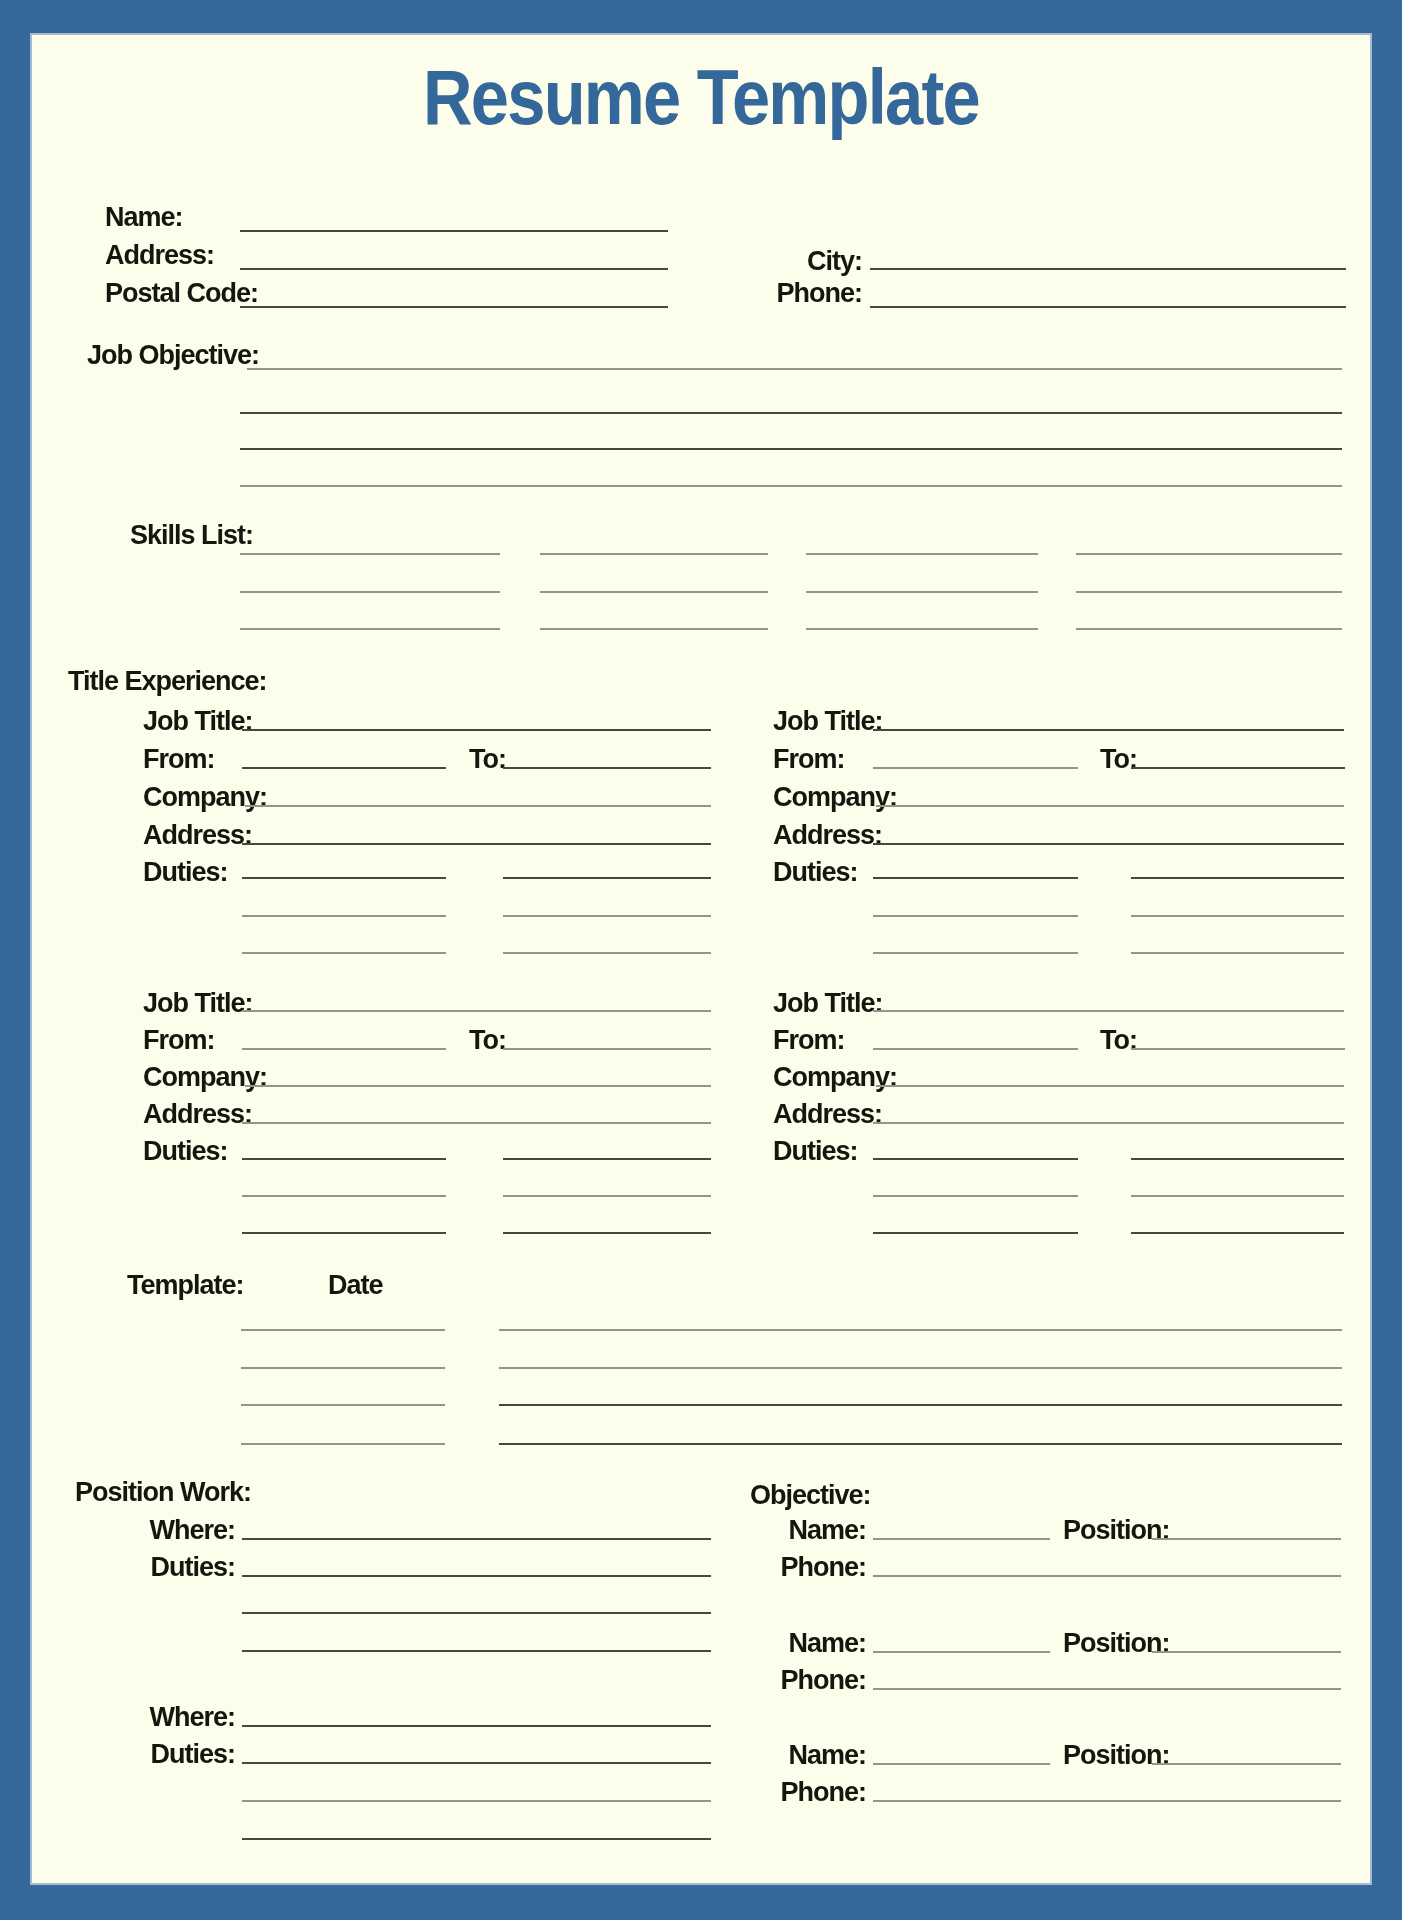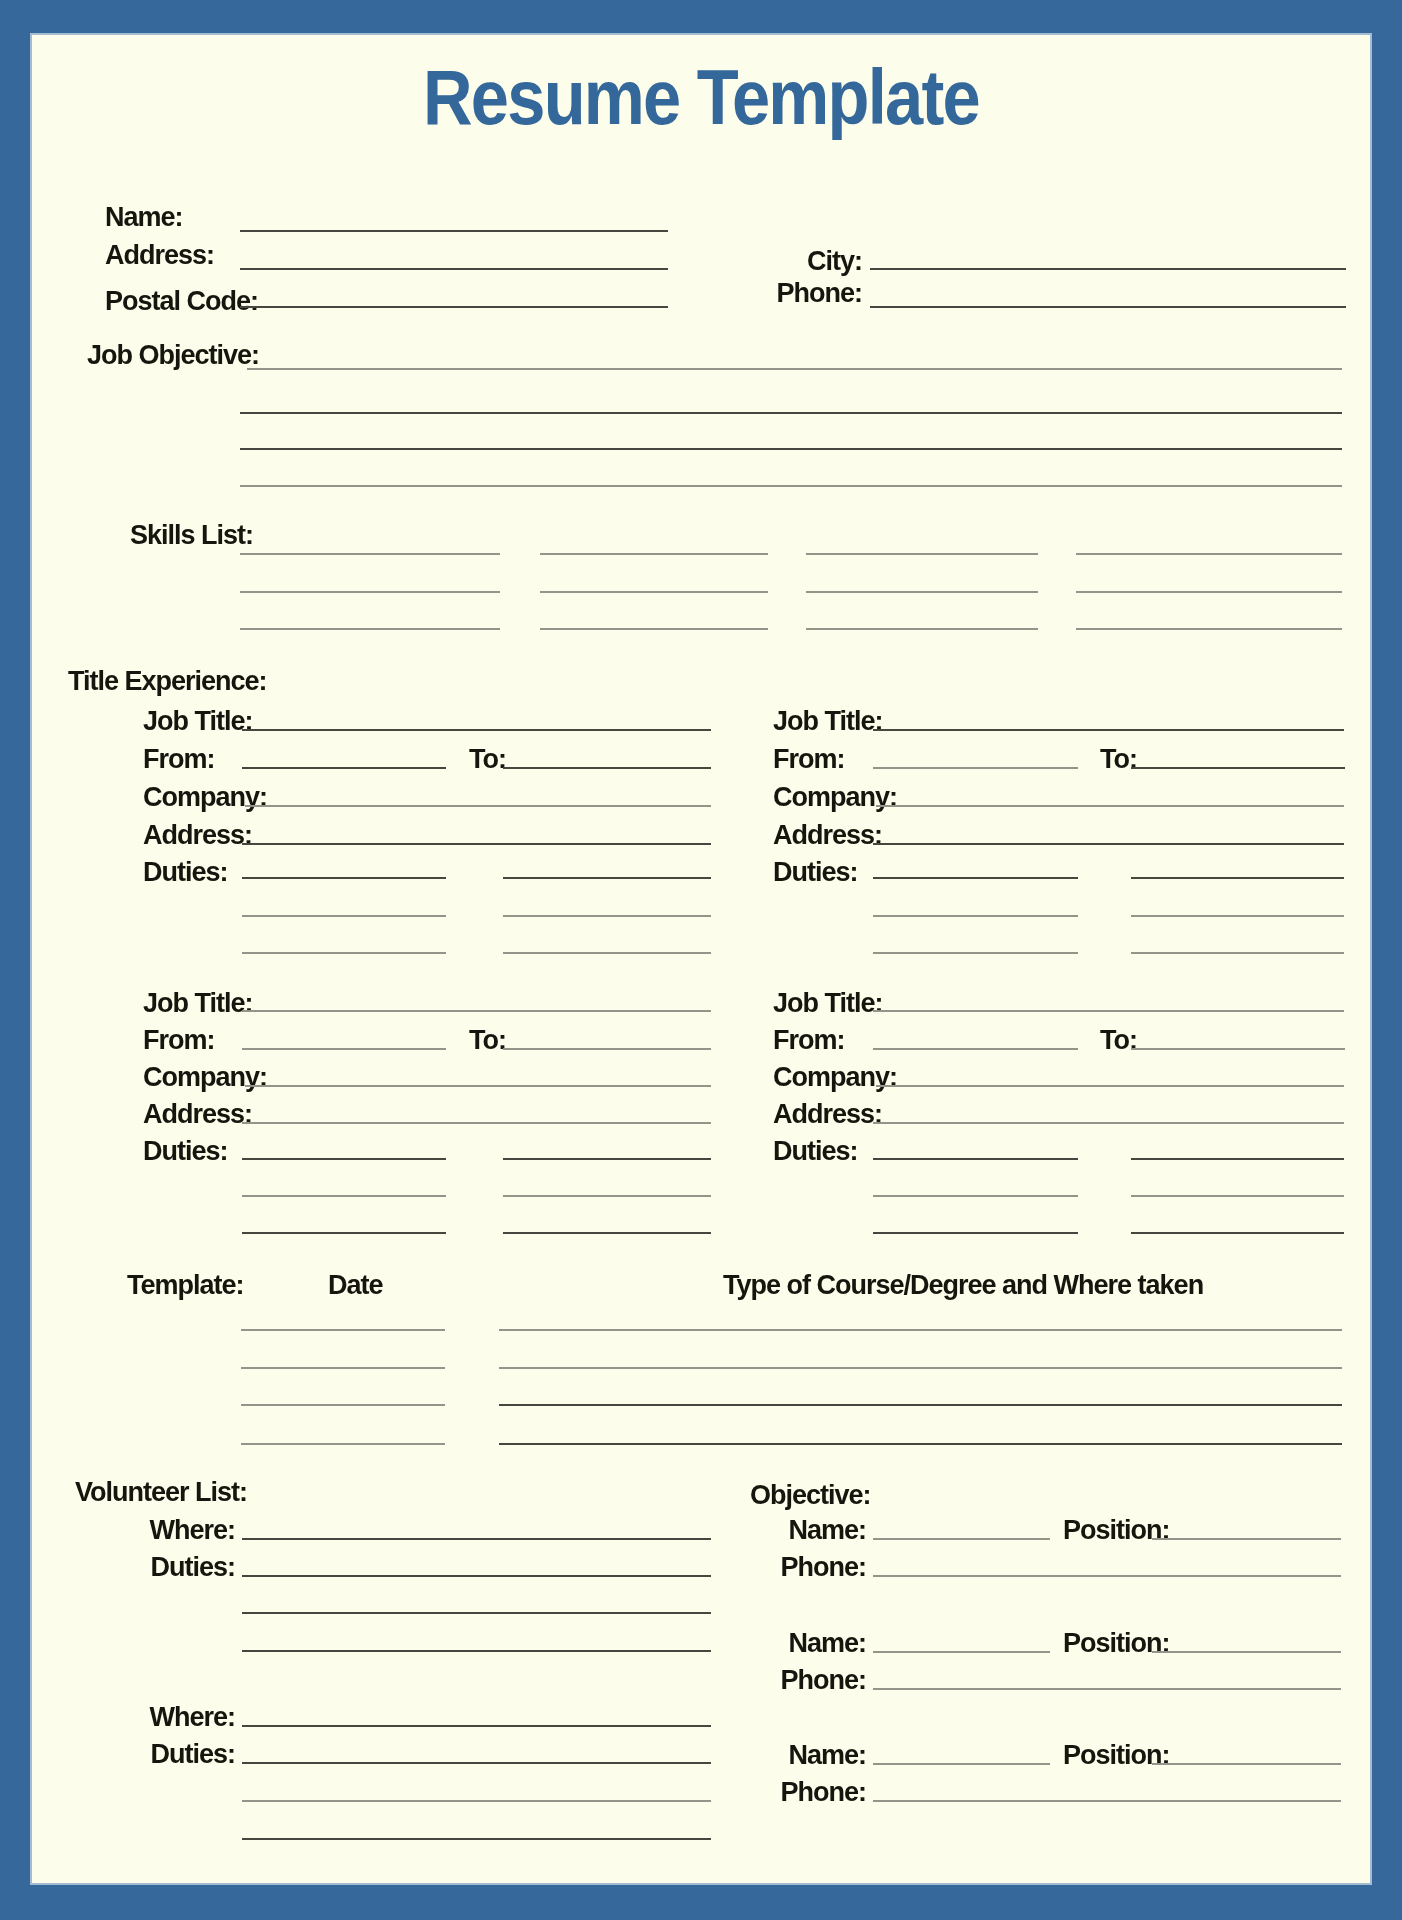--- a/index.html
+++ b/index.html
@@ -27,21 +27,21 @@
 </head>
 <body>
 
 <div class="frame">
  <div class="page">
 
   <div class="title">Resume Template</div>
 
   <div class="lbl" style="left:73px;top:166px">Name:</div>
   <div class="lbl" style="left:73px;top:204px">Address:</div>
-  <div class="lbl" style="left:73px;top:250px">Postal Code:</div>
+  <div class="lbl" style="left:73px;top:242px">Postal Code:</div>
   <div class="lbl r" style="left:690px;top:210px;width:140px">City:</div>
   <div class="lbl r" style="left:690px;top:242px;width:140px">Phone:</div>
   <i class="ln" style="left:208px;top:195px;width:428px"></i>
   <i class="ln" style="left:208px;top:233px;width:428px"></i>
   <i class="ln" style="left:208px;top:271px;width:428px"></i>
   <i class="ln" style="left:838px;top:233px;width:476px"></i>
   <i class="ln" style="left:838px;top:271px;width:476px"></i>
 
   <div class="lbl" style="left:55px;top:304px">Job Objective:</div>
   <i class="ln lt" style="left:215px;top:333px;width:1095px"></i>
@@ -132,31 +132,30 @@
   <i class="ln lt" style="left:841px;top:1087px;width:471px"></i>
   <i class="ln" style="left:841px;top:1123px;width:205px"></i>
   <i class="ln" style="left:1099px;top:1123px;width:213px"></i>
   <i class="ln lt" style="left:841px;top:1160px;width:205px"></i>
   <i class="ln lt" style="left:1099px;top:1160px;width:213px"></i>
   <i class="ln" style="left:841px;top:1197px;width:205px"></i>
   <i class="ln" style="left:1099px;top:1197px;width:213px"></i>
 
   <div class="lbl" style="left:95px;top:1234px">Template:</div>
   <div class="lbl" style="left:296px;top:1234px">Date</div>
-  <div class="lbl" style="left:691px;top:1234px">Type of Course/Degree and Where taken</div>
   <i class="ln lt" style="left:209px;top:1294px;width:204px"></i>
   <i class="ln lt" style="left:467px;top:1294px;width:843px"></i>
   <i class="ln lt" style="left:209px;top:1332px;width:204px"></i>
   <i class="ln lt" style="left:467px;top:1332px;width:843px"></i>
   <i class="ln lt" style="left:209px;top:1369px;width:204px"></i>
   <i class="ln" style="left:467px;top:1369px;width:843px"></i>
   <i class="ln lt" style="left:209px;top:1408px;width:204px"></i>
   <i class="ln" style="left:467px;top:1408px;width:843px"></i>
 
-  <div class="lbl" style="left:43px;top:1441px">Volunteer List:</div>
+  <div class="lbl" style="left:43px;top:1441px">Position Work:</div>
   <div class="lbl r" style="left:63px;top:1479px;width:140px">Where:</div>
   <i class="ln" style="left:210px;top:1503px;width:469px"></i>
   <div class="lbl r" style="left:63px;top:1516px;width:140px">Duties:</div>
   <i class="ln" style="left:210px;top:1540px;width:469px"></i>
   <i class="ln" style="left:210px;top:1577px;width:469px"></i>
   <i class="ln" style="left:210px;top:1615px;width:469px"></i>
   <div class="lbl r" style="left:63px;top:1666px;width:140px">Where:</div>
   <i class="ln" style="left:210px;top:1690px;width:469px"></i>
   <div class="lbl r" style="left:63px;top:1703px;width:140px">Duties:</div>
   <i class="ln" style="left:210px;top:1727px;width:469px"></i>

